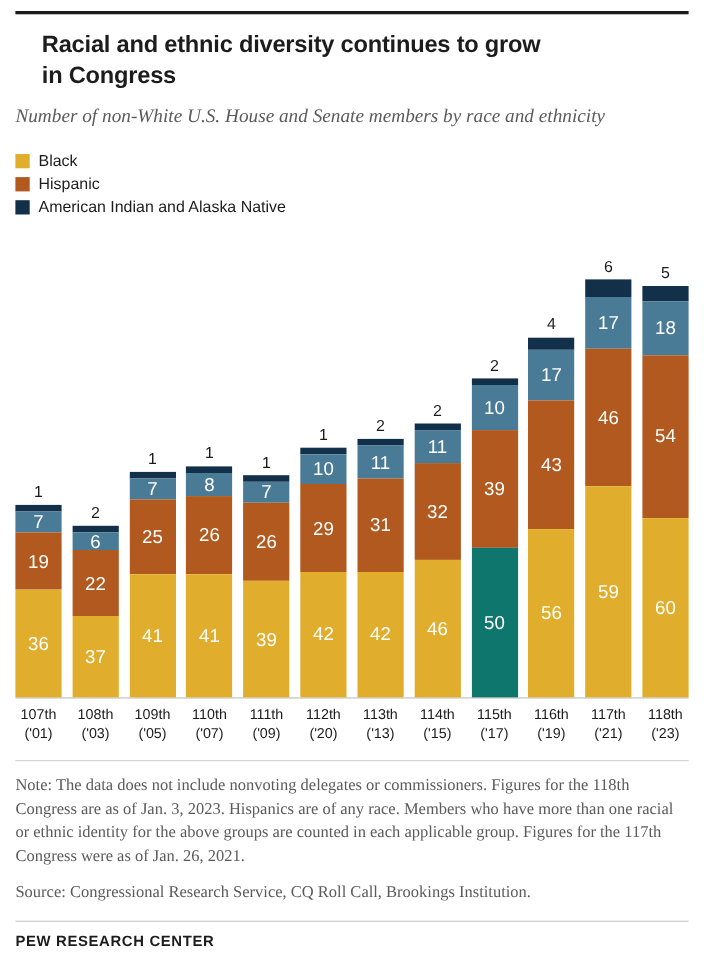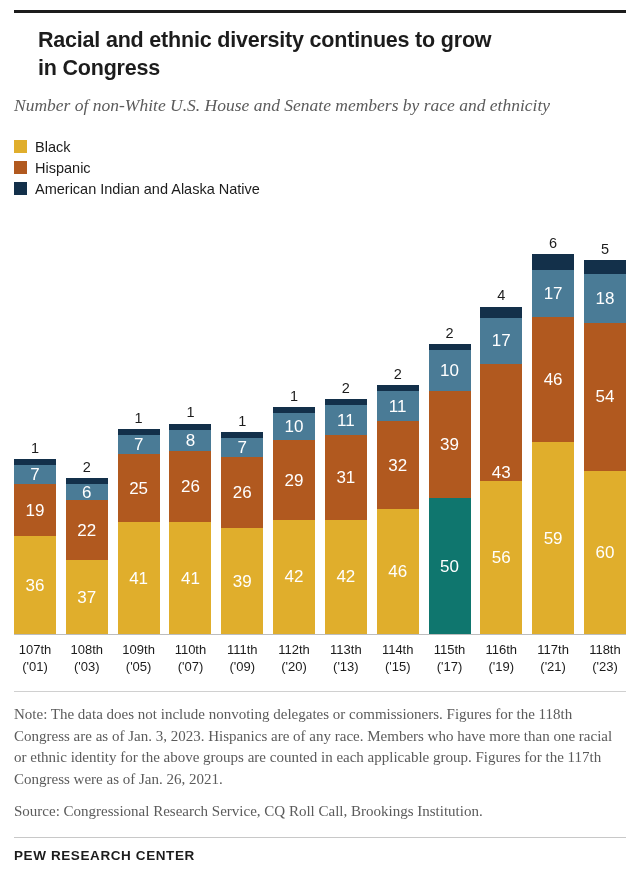--- a/index.html
+++ b/index.html
@@ -351,21 +351,21 @@
         </div>
         <div class="bar-col">
           <div class="bar-stack">
             <div class="seg top-outside">
               <span class="outside-val">4</span>
             </div>
             <div class="seg" style="background: rgb(19, 48, 74); height: 10.9197px;"></div>
             <div class="seg" style="background: rgb(74, 123, 150); height: 46.4088px;">
               <span class="seg-val">17</span>
             </div>
-            <div class="seg" style="background: rgb(177, 89, 31); height: 117.387px; align-items: flex-end;">
+            <div class="seg" style="background: rgb(177, 89, 31); height: 117.387px;">
               <span class="seg-val">43</span>
             </div>
             <div class="seg" style="background: rgb(224, 174, 44); height: 152.876px;">
               <span class="seg-val">56</span>
             </div>
           </div>
         </div>
         <div class="bar-col">
           <div class="bar-stack">
             <div class="seg top-outside">

